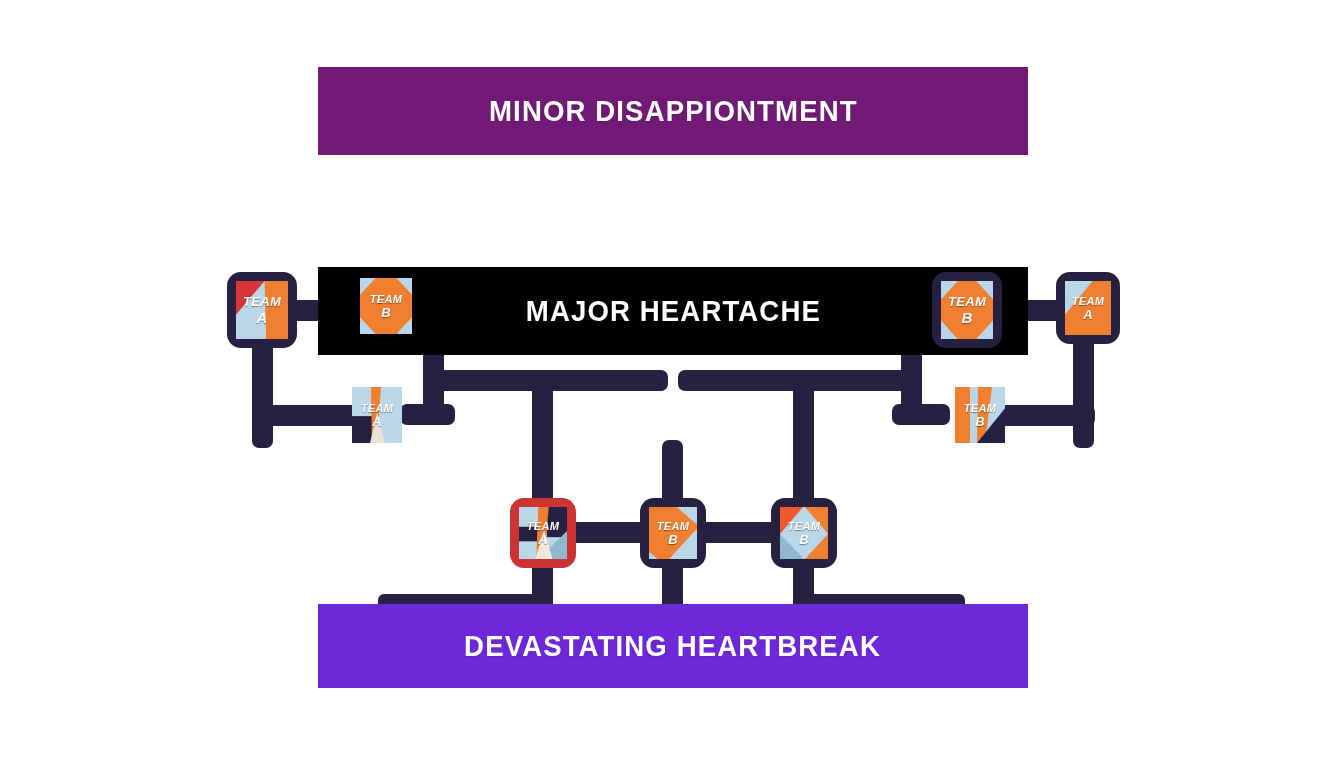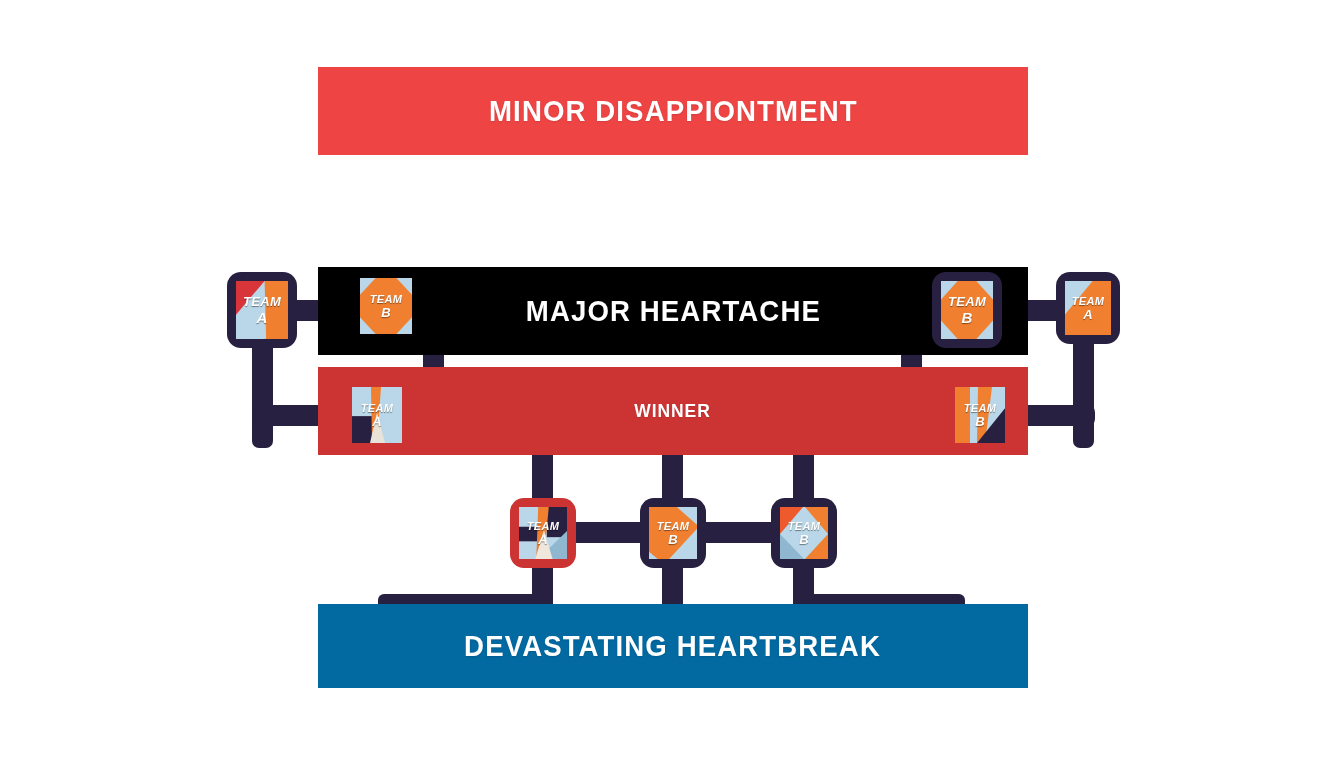--- a/index.html
+++ b/index.html
@@ -25,25 +25,25 @@
     letter-spacing:1.2px;
     text-transform:uppercase;
     font-size:30px;
     text-shadow:0 1px 2px rgba(0,0,0,.12);
     white-space:nowrap;
     font-stretch:condensed;
     transform:scaleX(.92);
   }
   .band-label.small{font-size:19px;letter-spacing:1px;}
 
-  #band-minor   {left:318px;top:67px;  width:710px;height:88px; background:#ef4444;}
+  #band-minor   {left:318px;top:67px;  width:710px;height:88px; background:#701a75;}
   #band-moderate{left:318px;top:167px; width:710px;height:88px; background:#efa45e;}
   #band-major   {left:318px;top:267px; width:710px;height:88px; background:#000000;}
   #band-winner  {left:318px;top:367px; width:710px;height:88px; background:#cc3434;}
-  #band-devast  {left:318px;top:604px; width:710px;height:84px; background:#0369a1;}
+  #band-devast  {left:318px;top:604px; width:710px;height:84px; background:#6d28d9;}
 
   
   .conn{position:absolute;background:#272040;}
   .conn.r{border-radius:7px;}
 
   
   .node{
     position:absolute;
     box-sizing:border-box;
     display:flex;align-items:center;justify-content:center;font-style:italic;
@@ -120,23 +120,20 @@
 
   <div class="band" id="band-minor">
     <span class="band-label">MINOR DISAPPIONTMENT</span>
   </div>
 
 
   <div class="band" id="band-major">
     <span class="band-label">MAJOR HEARTACHE</span>
   </div>
 
-  <div class="band" id="band-winner">
-    <span class="band-label small">WINNER</span>
-  </div>
 
   <div class="band" id="band-devast">
     <span class="band-label">DEVASTATING HEARTBREAK</span>
   </div>
 
   <div class="node framed" style="left:227px;top:272px;width:70px;height:76px;">
     <div class="logo sz-lg">
       <svg class="shape" viewBox="0 0 100 100" preserveAspectRatio="none">
         <rect x="0" y="0" width="100" height="100" fill="#b9d7e8"></rect>
         <polygon points="0,0 55,0 0,58" fill="#d8353a"></polygon>

